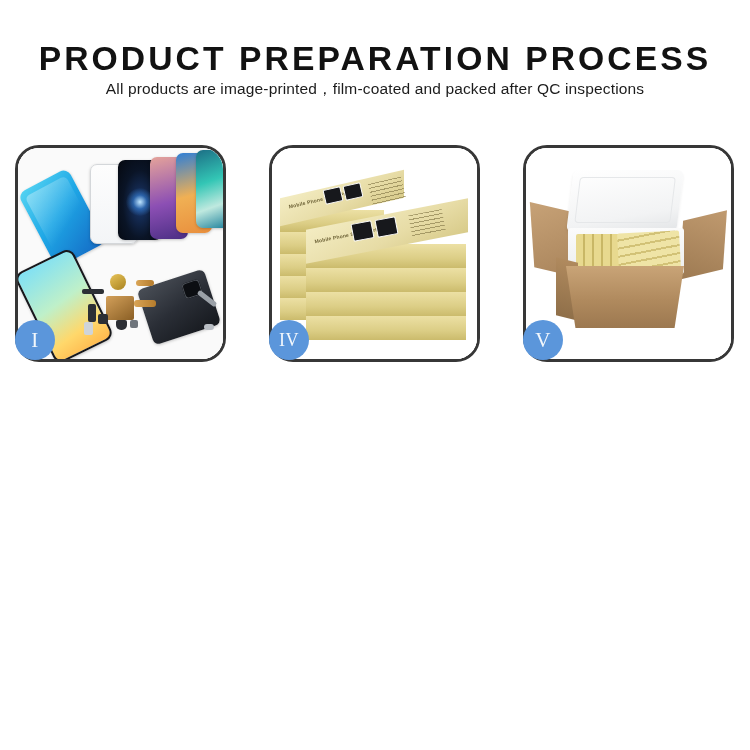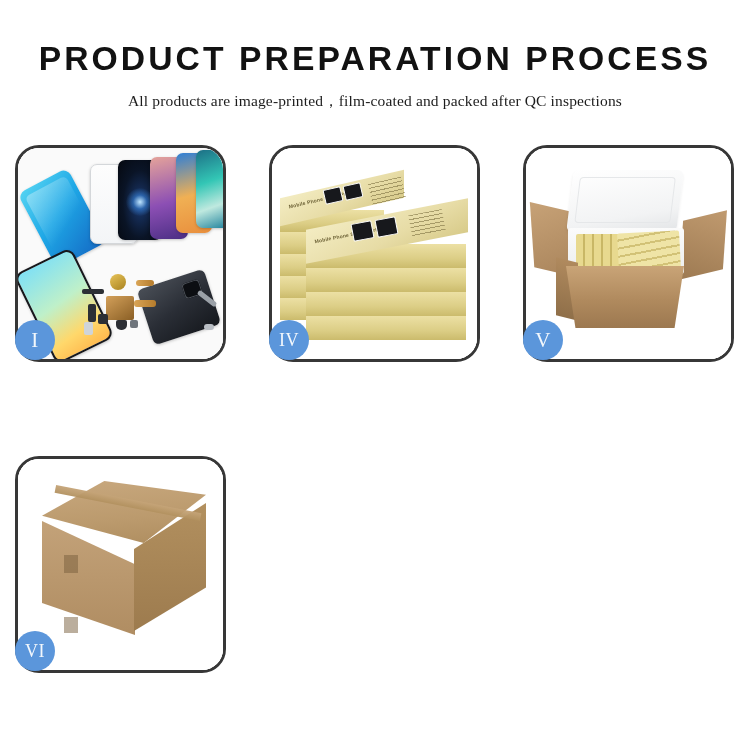--- a/index.html
+++ b/index.html
@@ -28,27 +28,27 @@
     font-size: 34px;
     font-weight: 700;
     letter-spacing: 3.1px;
     color: #121212;
     line-height: 40px;
     white-space: nowrap;
     margin: 0;
     transform: scaleX(0.99);
   }
   .page-subtitle {
-    font-family: Liberation Serif, serif;
+    font-family: Liberation Sans, sans-serif;
     font-size: 15.5px;
     font-weight: 400;
     color: #1c1c1c;
     letter-spacing: 0.15px;
     line-height: 22px;
-    margin: 12px 0 0 0;
+    margin: 0 0 0 0;
     white-space: nowrap;
   }
 
   
   .grid {
     position: absolute;
     top: 145px;
     left: 15px;
     width: 720px;
     height: 528px;
@@ -473,28 +473,14 @@
       <div class="c5-packs"></div>
       <div class="c5-packs2"></div>
       <div class="c5-side"></div>
       <div class="c5-front"></div>
     </div>
     <div class="badge">
       <span>V</span>
     </div>
   </div>
 
-  <div class="panel">
-    <div class="panel-inner">
-      <div class="p6-bg"></div>
-      <div class="c6-left"></div>
-      <div class="c6-right"></div>
-      <div class="c6-top"></div>
-      <div class="c6-tape"></div>
-      <div class="c6-seam" style="left:46px;top:96px;width:14px;height:18px;"></div>
-      <div class="c6-seam" style="left:46px;top:158px;width:14px;height:16px;"></div>
-    </div>
-    <div class="badge wide">
-      <span>VI</span>
-    </div>
-  </div>
 
 </div>
 
 </body></html>

